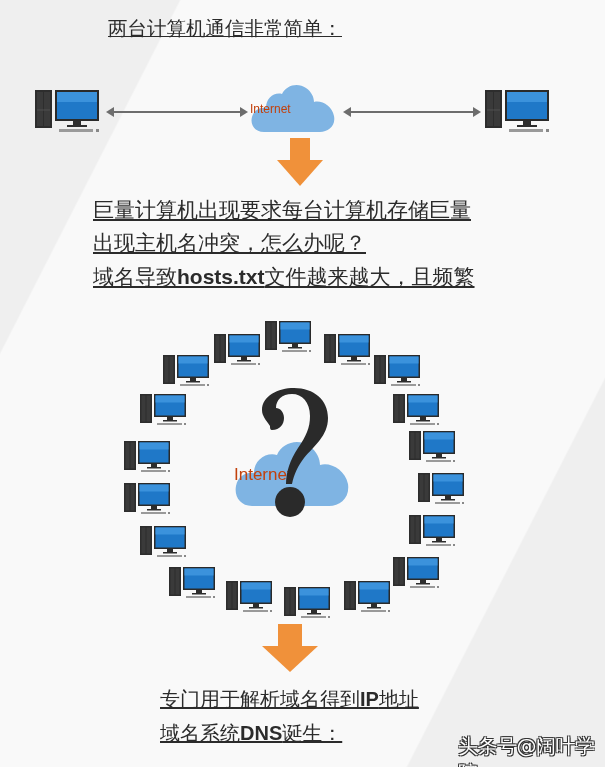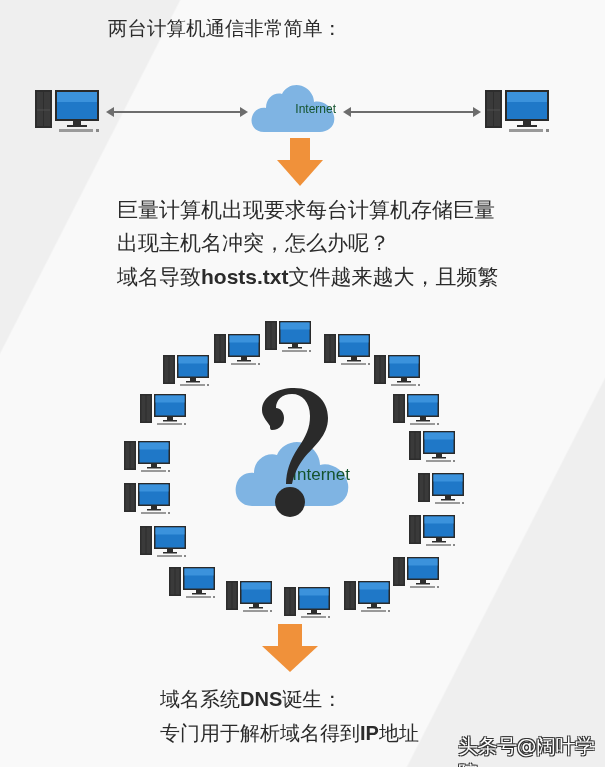--- a/index.html
+++ b/index.html
@@ -16,33 +16,33 @@
     pointer-events: none;
   }
   .bg-shade-right {
     position: absolute; left: 0; top: 0; width: 605px; height: 767px;
     background: linear-gradient(117deg, rgba(249,249,249,0) 0%, rgba(249,249,249,0) 80%, #efefef 80.2%, #efefef 100%);
     pointer-events: none;
   }
   .text-block { position: absolute; font-size: 19.5px; line-height: 27px; color: #2b2b2b; white-space: nowrap; }
   .text-block b { font-family: "Liberation Sans", sans-serif; font-weight: bold; }
   #intro { left: 108px; top: 15px; }
-  #problem { left: 93px; top: 194px; line-height: 33px; font-size: 21px; margin-left: 24px; }
+  #problem { left: 93px; top: 194px; line-height: 33px; font-size: 21px; }
   #solution { left: 160px; top: 682px; line-height: 34px; font-size: 20px; }
-  .line { display: block; }
+  .line { display: block; text-decoration: underline; }
 
   .computer { position: absolute; width: 48px; height: 34px; }
   .computer.big { width: 66px; height: 46px; }
   .computer svg { width: 100%; height: 100%; display: block; }
 
   .cloud { position: absolute; }
   .cloud svg { width: 100%; height: 100%; display: block; }
   .cloud-label {
-    position: absolute; left: 0; right: 0; text-align: right;
-    color: #14532d; font-family: "Liberation Sans", sans-serif;
+    position: absolute; left: 0; right: 0; text-align: left;
+    color: #c2410c; font-family: "Liberation Sans", sans-serif;
   }
   #cloud-top { left: 250px; top: 82px; width: 86px; height: 52px; }
   #cloud-top .cloud-label { top: 20px; font-size: 12px; }
   #cloud-mid { left: 234px; top: 438px; width: 116px; height: 70px; }
   #cloud-mid .cloud-label { top: 27px; font-size: 17px; }
 
   .arrow-line { position: absolute; height: 2px; background: #6d6d6d; }
   .arrow-line::before, .arrow-line::after {
     content: ""; position: absolute; top: -4px; width: 0; height: 0;
     border-top: 5px solid transparent; border-bottom: 5px solid transparent;
@@ -403,17 +403,17 @@
 </div>
 
 <div class="down-arrow" id="arrow-2">
   <svg viewBox="0 0 56 48">
     <rect x="16" y="0" width="24" height="24" fill="#f0913a"></rect>
     <polygon points="0,22 56,22 28,48" fill="#f0913a"></polygon>
   </svg>
 </div>
 
 <div class="text-block" id="solution">
+  <span class="line"><span>专门用于解析域名得到</span><b>IP</b><span>地址</span></span>
   <span class="line"><span>域名系统</span><b>DNS</b><span>诞生：</span></span>
-  <span class="line"><span>专门用于解析域名得到</span><b>IP</b><span>地址</span></span>
 </div>
 
 <div id="watermark">头条号@阔叶学院</div>
 
 </body></html>

